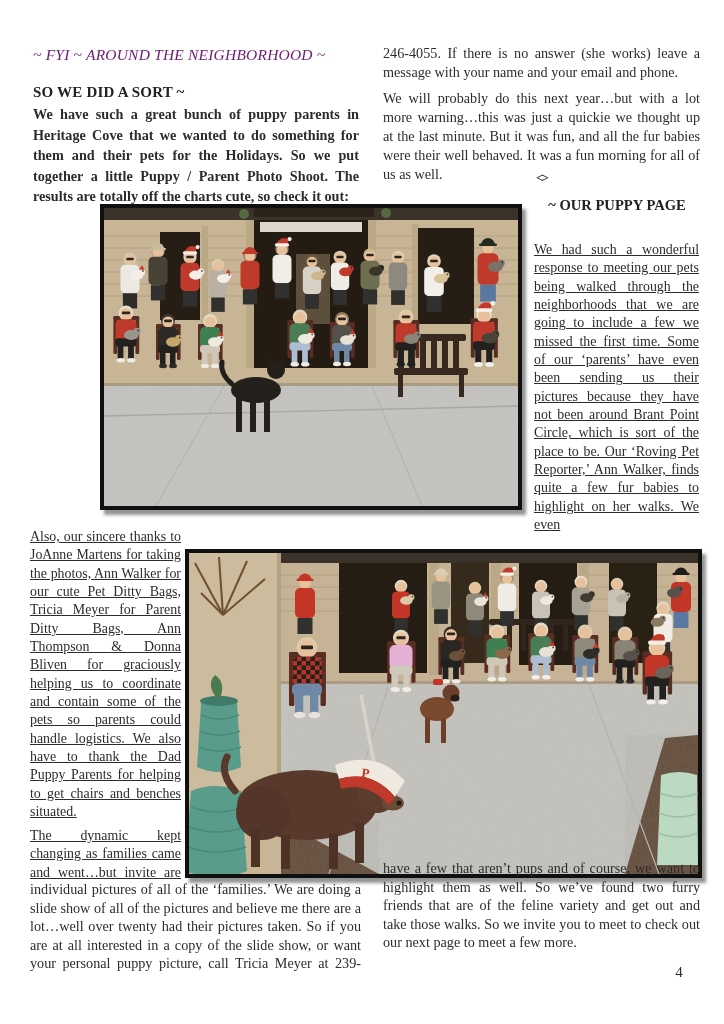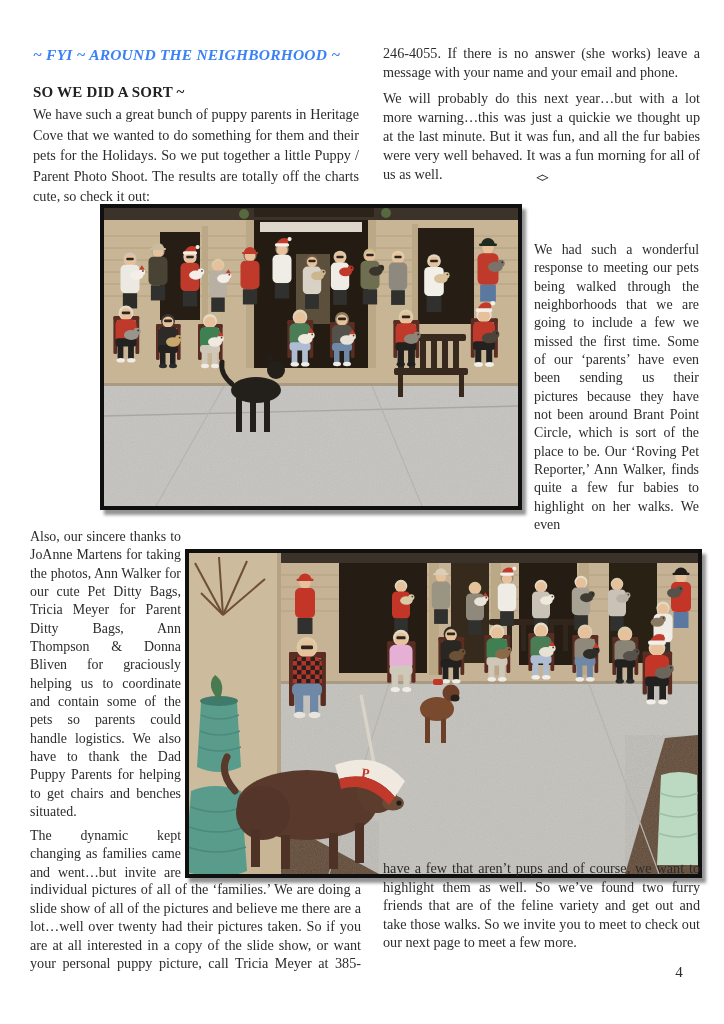--- a/index.html
+++ b/index.html
@@ -5,48 +5,49 @@
   html,body{margin:0;padding:0;}
   body{
     width:724px;height:1024px;position:relative;background:#ffffff;
     font-family:"Liberation Serif","DejaVu Serif",serif;
     color:#2c2c2c;overflow:hidden;
   }
   .abs{position:absolute;}
   .just{text-align:justify;}
   .just-all{text-align:justify;text-align-last:justify;}
   .sec-head{
-    font-size:15.5px;font-weight:bold;font-style:italic;color:#3b82f6;
+    font-size:15.5px;font-weight:normal;font-style:italic;color:#701a75;
     letter-spacing:.2px;
   }
   .h2{font-size:15px;font-weight:bold;color:#222;letter-spacing:.2px;}
-  .body-txt{font-size:14.2px;line-height:20.6px;}
+  .body-txt{font-size:14.2px;line-height:20.6px;font-weight:bold;}
   .body-txt-rt{font-size:14.2px;line-height:19px;}
-  .body-narrow{font-size:13.9px;line-height:18.35px;}
+  .body-narrow{font-size:13.9px;line-height:18.35px;text-decoration:underline;}
   .body-bottom{font-size:14.2px;line-height:18.6px;}
   .divider{font-size:13px;font-weight:bold;letter-spacing:-2px;text-align:center;color:#2c2c2c;}
   .h3{font-size:14.6px;font-weight:bold;color:#222;line-height:19px;text-align:center;}
   .photo{
     border:4px solid #101010;background:#c8b595;
     box-shadow:4px 5px 3px rgba(60,60,60,.55);
   }
   .photo svg{display:block;}
   .pagenum{font-size:15px;color:#2c2c2c;}
 </style>
 </head>
 <body>
 
 <div class="abs sec-head" style="left:33px;top:46px;width:330px;">~  FYI ~ AROUND THE NEIGHBORHOOD ~</div>
 <div class="abs h2" style="left:33px;top:84px;width:330px;">SO WE DID A SORT ~</div>
 <div class="abs body-txt just" style="left:33px;top:104px;width:326px;">We have such a great bunch of puppy parents in Heritage Cove that we wanted to do something for them and their pets for the Holidays.  So we put together a little Puppy / Parent Photo Shoot.  The results are totally off the charts cute, so check it out:</div>
 
 <div class="abs body-txt-rt just" style="left:383px;top:44px;width:317px;">246-4055.  If there is no answer (she works) leave a message with your name and your email and phone.</div>
-<div class="abs body-txt-rt just" style="left:383px;top:89px;width:317px;">We will probably do this next year…but with a lot more warning…this was just a quickie we thought up at the last minute.  But it was fun, and all the fur babies were very well behaved.  It was a fun morning for all of us as well.</div>
+<div class="abs body-txt-rt just" style="left:383px;top:89px;width:317px;">We will probably do this next year…but with a lot more warning…this was just a quickie we thought up at the last minute.  But it was fun, and all the fur babies were their well behaved.  It was a fun morning for all of us as well.</div>
 <div class="abs divider" style="left:383px;top:170px;width:317px;">&lt;&gt;</div>
 <div class="abs h3" style="left:534px;top:196px;width:166px;">
+  <div>~ OUR PUPPY PAGE</div>
 </div>
 <div class="abs body-narrow just-all" style="left:534px;top:241px;width:165px;">We had such a wonderful response to meeting our pets being walked through the neighborhoods that we are going to include a few we missed the first time.  Some of our ‘parents’ have even been sending us their pictures because they have not been around Brant Point Circle, which is sort of the place to be.  Our ‘Roving Pet Reporter,’ Ann Walker, finds quite a few fur babies to highlight on her walks.  We even</div>
 
 <figure class="abs photo" style="left:100px;top:204px;width:414px;height:298px;margin:0;">
   <svg width="414" height="298" viewBox="0 0 414 298">
     <defs>
       <filter id="noise" x="0" y="0" width="100%" height="100%">
         <feTurbulence type="fractalNoise" baseFrequency="0.9" numOctaves="2"></feTurbulence>
         <feColorMatrix type="matrix" values="0 0 0 0 0.38 0 0 0 0 0.37 0 0 0 0 0.35 0 0 0 0.35 0"></feColorMatrix>
       </filter>
@@ -605,15 +606,15 @@
       <ellipse cx="204" cy="250" rx="11" ry="7.5" fill="#6b4a38"></ellipse>
       <circle cx="210" cy="250" r="2.6" fill="#241c16"></circle>
       <circle cx="192" cy="236" r="2.4" fill="#241c16"></circle>
       <path d="M146 212 Q188 196 216 228 L206 244 Q182 216 150 226 Z" fill="#efe9e0"></path>
       <path d="M150 226 Q182 216 206 244 L200 252 Q178 228 152 236 Z" fill="#c0392b"></path>
       <text x="172" y="224" font-size="13" font-weight="bold" fill="#c0392b" font-family="Liberation Serif, serif" transform="rotate(8 172 224)">P</text>
     </g>
   </svg>
 </figure>
 
-<div class="abs body-bottom just-all" style="left:30px;top:880px;width:331px;">individual pictures of all of the ‘families.’  We are doing a slide show of all of the pictures and believe me there are a lot…well over twenty had their pictures taken.  So if you are at all interested in a copy of the slide show, or want your personal puppy picture, call Tricia Meyer at 385-</div>
+<div class="abs body-bottom just-all" style="left:30px;top:880px;width:331px;">individual pictures of all of the ‘families.’  We are doing a slide show of all of the pictures and believe me there are a lot…well over twenty had their pictures taken.  So if you are at all interested in a copy of the slide show, or want your personal puppy picture, call Tricia Meyer at 239-</div>
 <div class="abs body-bottom just" style="left:383px;top:859px;width:317px;">have a few that aren’t pups and of course, we want to highlight them as well.  So we’ve found two furry friends that are of the feline variety and get out and take those walks.  So we invite you to meet to check out our next page to meet a few more.</div>
 <div class="abs pagenum" style="left:664px;top:964px;width:30px;text-align:center;">4</div>
 
 </body></html>

